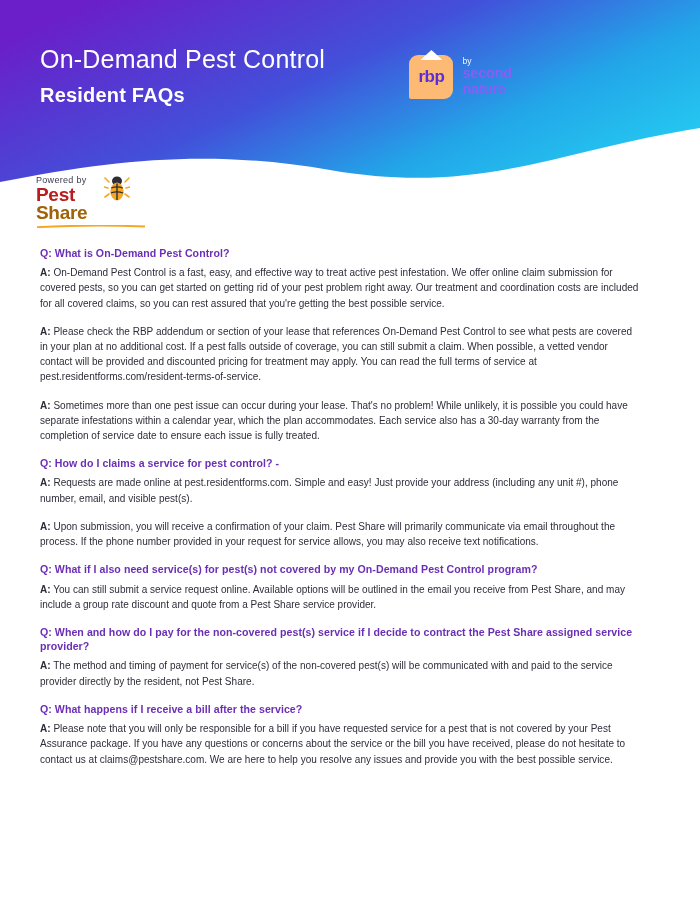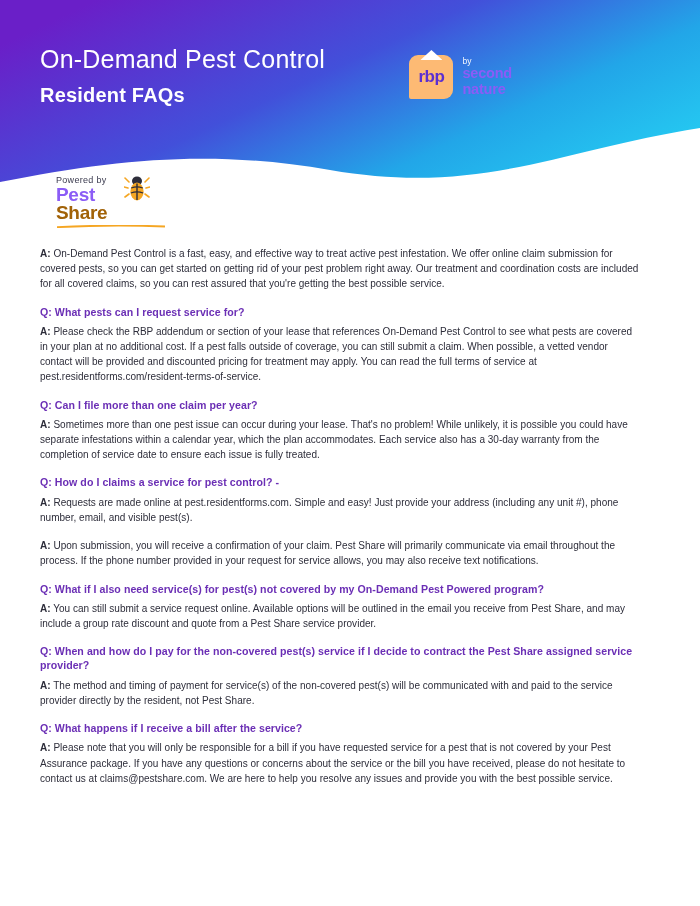--- a/index.html
+++ b/index.html
@@ -101,42 +101,42 @@
     color: #8b5cf6;
     font-size: 14.5px;
     font-weight: bold;
     line-height: 1.08;
     letter-spacing: -0.2px;
   }
 
   
   .powered-wrap {
     position: absolute;
-    left: 56px;
+    left: 36px;
     top: 175px;
     width: 240px;
   }
   .powered-by {
     font-size: 9px;
     color: #3b3b4f;
     letter-spacing: 0.3px;
     margin-bottom: 1px;
   }
   .ps-logo {
     position: relative;
     width: 120px;
     height: 44px;
   }
   .ps-word {
     font-size: 19px;
     font-weight: bold;
     line-height: 0.94;
     letter-spacing: -0.3px;
   }
-  .ps-pest { color: #8b5cf6; }
+  .ps-pest { color: #b91c1c; }
   .ps-share { color: #a16207; }
   .ps-bug {
     position: absolute;
     left: 68px;
     top: -12px;
     width: 26px;
     height: 28px;
   }
   .ps-underline {
     position: absolute;
@@ -225,44 +225,43 @@
     <div class="ps-word ps-share">Share</div>
     <svg class="ps-underline" viewBox="0 0 108 4" preserveAspectRatio="none">
       <path d="M0,3 Q54,-1 108,2" stroke="#f5a623" stroke-width="2.4" fill="none"></path>
     </svg>
   </div>
 </div>
 
 <div class="faq-body">
 
   <div class="faq-item">
+    <div class="faq-q">Q: What is On-Demand Pest Control?</div>
     <div class="faq-a"><b>A:</b> <span>On-Demand Pest Control is a fast, easy, and effective way to treat active pest infestation. We offer online claim submission for covered pests, so you can get started on getting rid of your pest problem right away. Our treatment and coordination costs are included for all covered claims, so you can rest assured that you're getting the best possible service.</span></div>
   </div>
 
   <div class="faq-item">
-    <div class="faq-q">Q: What pests can I request service for?</div>
     <div class="faq-a"><b>A:</b> <span>Please check the RBP addendum or section of your lease that references On-Demand Pest Control to see what pests are covered in your plan at no additional cost. If a pest falls outside of coverage, you can still submit a claim. When possible, a vetted vendor contact will be provided and discounted pricing for treatment may apply. You can read the full terms of service at pest.residentforms.com/resident-terms-of-service.</span></div>
   </div>
 
   <div class="faq-item">
-    <div class="faq-q">Q: Can I file more than one claim per year?</div>
     <div class="faq-a"><b>A:</b> <span>Sometimes more than one pest issue can occur during your lease. That's no problem! While unlikely, it is possible you could have separate infestations within a calendar year, which the plan accommodates. Each service also has a 30-day warranty from the completion of service date to ensure each issue is fully treated.</span></div>
   </div>
 
   <div class="faq-item">
     <div class="faq-q">Q: How do I claims a service for pest control? -</div>
     <div class="faq-a"><b>A:</b> <span>Requests are made online at pest.residentforms.com. Simple and easy! Just provide your address (including any unit #), phone number, email, and visible pest(s).</span></div>
   </div>
 
   <div class="faq-item">
     <div class="faq-a"><b>A:</b> <span>Upon submission, you will receive a confirmation of your claim. Pest Share will primarily communicate via email throughout the process. If the phone number provided in your request for service allows, you may also receive text notifications.</span></div>
   </div>
 
   <div class="faq-item">
-    <div class="faq-q">Q: What if I also need service(s) for pest(s) not covered by my On-Demand Pest Powered program?</div>
+    <div class="faq-q">Q: What if I also need service(s) for pest(s) not covered by my On-Demand Pest Control program?</div>
     <div class="faq-a"><b>A:</b> <span>You can still submit a service request online. Available options will be outlined in the email you receive from Pest Share, and may include a group rate discount and quote from a Pest Share service provider.</span></div>
   </div>
 
   <div class="faq-item">
     <div class="faq-q">Q: When and how do I pay for the non-covered pest(s) service if I decide to contract the Pest Share assigned service provider?</div>
     <div class="faq-a"><b>A:</b> <span>The method and timing of payment for service(s) of the non-covered pest(s) will be communicated with and paid to the service provider directly by the resident, not Pest Share.</span></div>
   </div>
 
   <div class="faq-item">
     <div class="faq-q">Q: What happens if I receive a bill after the service?</div>

